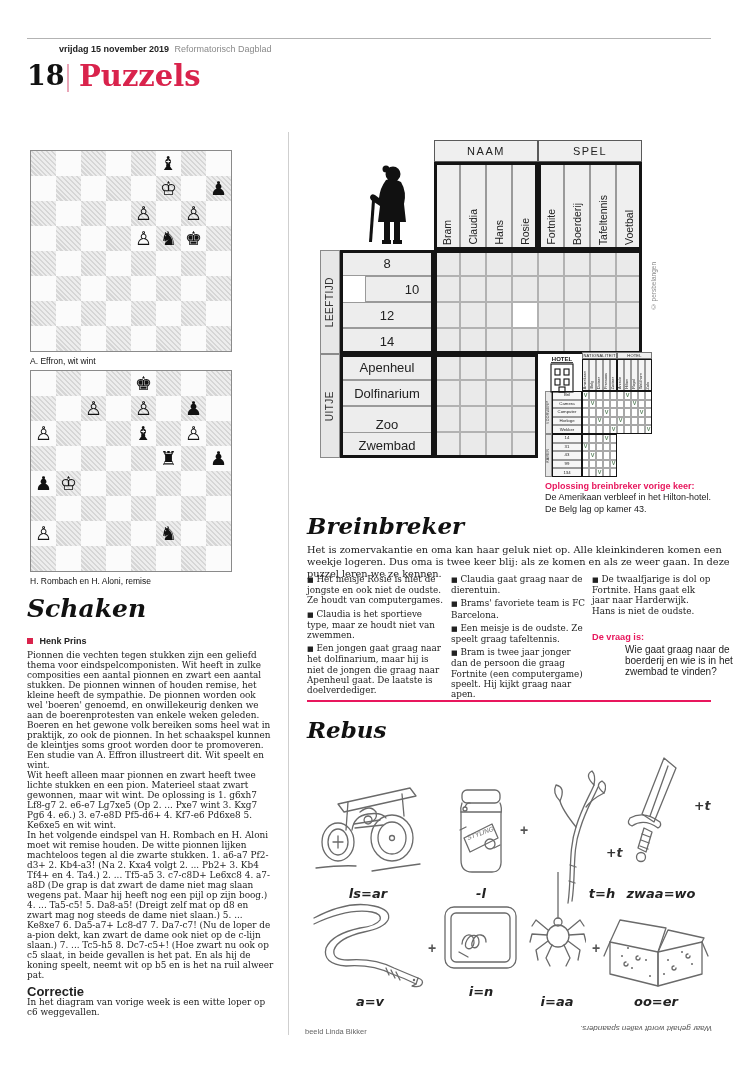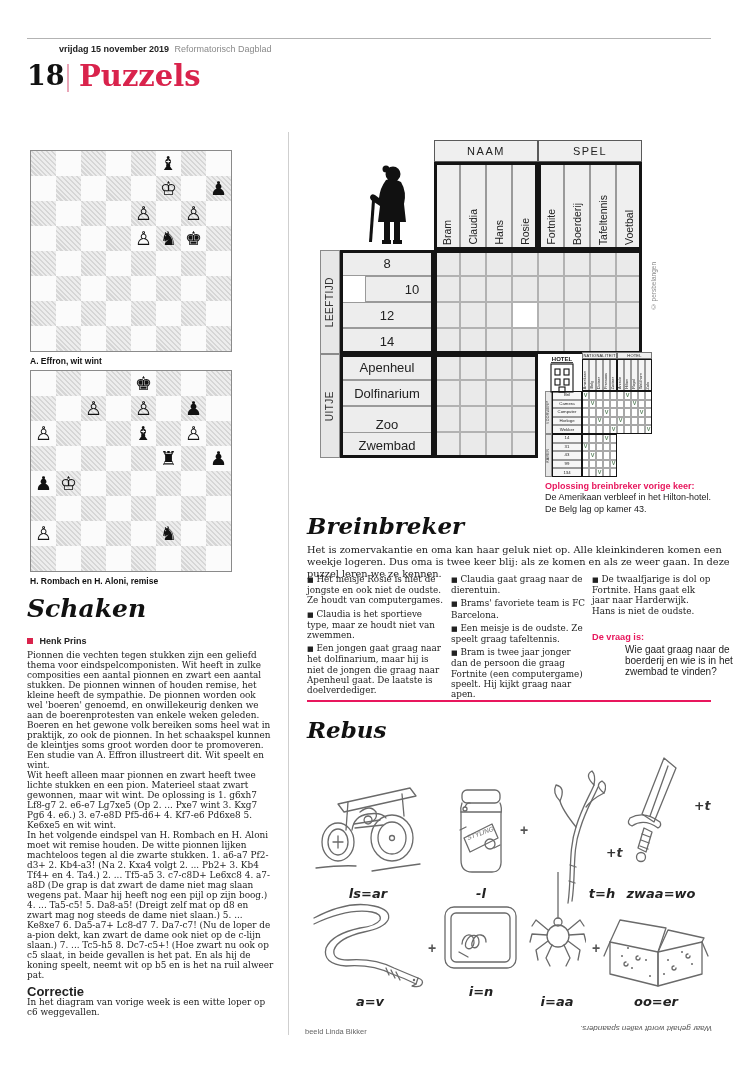--- a/index.html
+++ b/index.html
@@ -20,21 +20,21 @@
 
   
   .board{display:grid;grid-template-columns:repeat(8,25px);grid-template-rows:repeat(8,25px);
          width:200px;height:200px;border:1px solid #8a8a8a;}
   #board0{left:30px;top:150px;}
   #board1{left:30px;top:370px;}
   .sq{display:flex;align-items:center;justify-content:center;font-family:"DejaVu Sans",sans-serif;
       font-size:19px;line-height:1;color:#111;}
   .sq.lt{background:#fbfbfb;}
   .sq.dk{background:repeating-linear-gradient(45deg,#d6d6d6 0 1.5px,#ededed 1.5px 3.5px);}
-  .board-caption{left:30px;width:230px;font-size:8.5px;font-weight:bold;color:#111;}
+  .board-caption{left:30px;width:230px;font-size:8.5px;font-weight:normal;color:#111;}
   #cap0{top:356px;} #cap1{top:576px;}
 
   
   .schaken-title{left:27px;top:594px;font-family:"DejaVu Serif",serif;font-style:italic;font-weight:700;font-size:25px;color:#111;}
   .byline{left:27px;top:636px;font-size:9px;font-weight:bold;color:#222;}
   .redsq{display:inline-block;width:6px;height:6px;margin-right:4px;}
   #schaken-body{left:27px;top:650px;width:247px;font-family:"DejaVu Serif",serif;font-size:8.9px;line-height:10px;color:#222;}
   #schaken-body p{margin:0;}
   .correction{margin-top:7px;}
   .correction .ct{font-family:"Liberation Sans","DejaVu Sans",sans-serif;font-weight:bold;font-size:13px;}

